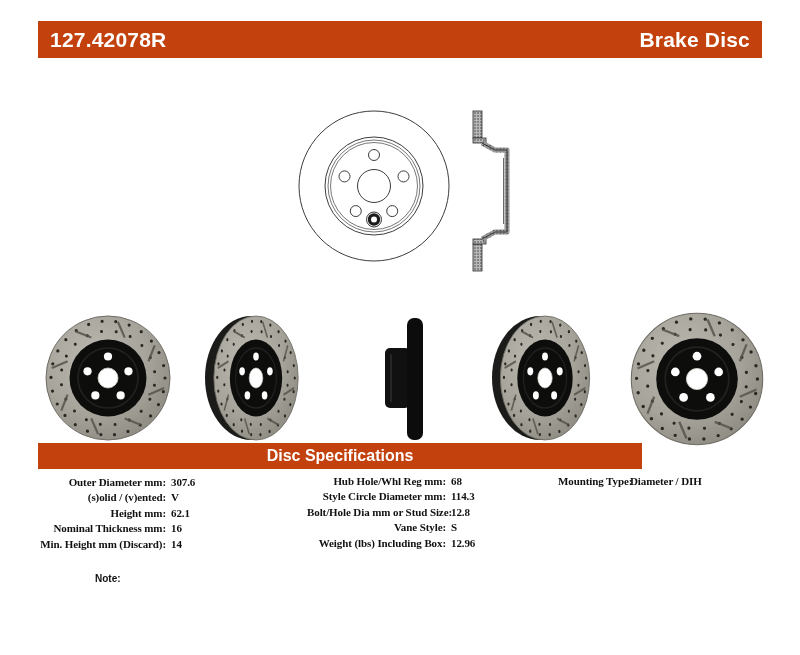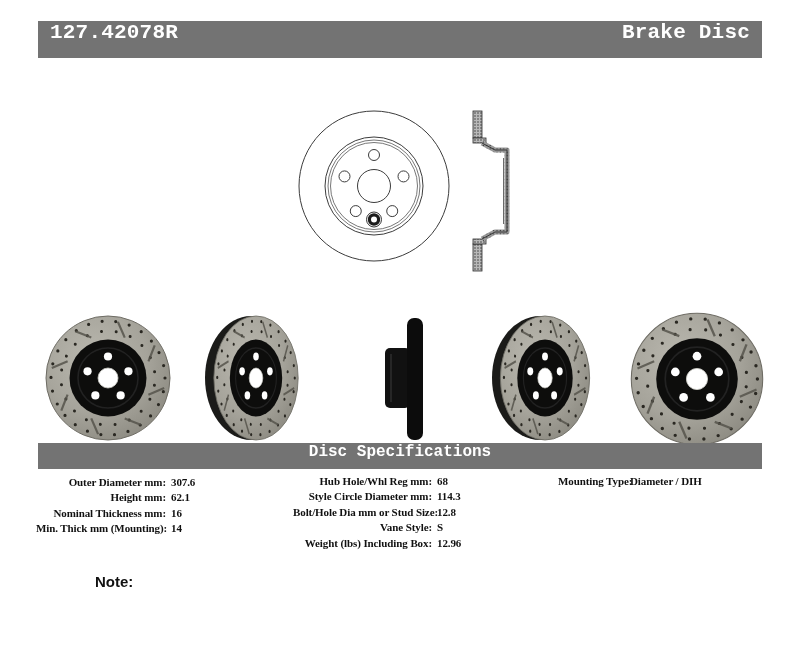--- a/index.html
+++ b/index.html
@@ -4,42 +4,41 @@
 <style>
   html,body{margin:0;padding:0;}
   body{
     width:800px;height:655px;position:relative;background:#ffffff;
     font-family:"Liberation Sans","DejaVu Sans",sans-serif;color:#111;
     overflow:hidden;
   }
   .abs{position:absolute;}
   
   .black-bar{
-    background:#737373;color:#fff;display:flex;
+    background:#c2410c;color:#fff;display:flex;align-items:center;
     box-sizing:border-box;
-    font-family:Liberation Mono, monospace;
   }
   #header-bar{left:38px;top:21px;width:724px;height:37px;
     justify-content:space-between;padding:0 12px;}
   #header-bar .hdr-text{font-size:21px;font-weight:bold;letter-spacing:0.2px;}
-  #spec-banner{left:38px;top:443px;width:724px;height:26px;
+  #spec-banner{left:38px;top:443px;width:604px;height:26px;
     justify-content:center;font-size:16px;font-weight:bold;}
   
   .spec-col{position:absolute;font-size:11px;font-weight:bold;
     letter-spacing:-0.1px;line-height:15.4px;white-space:nowrap;}
   .spec-row{display:flex;font-family:Liberation Serif, serif;}
   .spec-label{display:inline-block;text-align:right;flex:none;}
   .spec-value{margin-left:5px;text-align:left;}
   #spec-col-left{left:36px;top:475px;}
   #spec-col-left .spec-label{width:130px;}
-  #spec-col-middle{left:293px;top:474px;}
+  #spec-col-middle{left:307px;top:474px;}
   #spec-col-middle .spec-label{width:139px;}
   #spec-col-right{left:558px;top:474px;}
   #spec-col-right .spec-label{width:67px;}
-  #note-label{left:95px;top:573px;font-size:15px;font-weight:bold;text-align:right;}
+  #note-label{left:95px;top:573px;font-size:10px;font-weight:bold;text-align:right;}
   svg{display:block;}
 </style>
 </head>
 <body>
 
 <div id="header-bar" class="abs black-bar">
   <span class="hdr-text">127.42078R</span>
   <span class="hdr-text">Brake Disc</span>
 </div>
 
@@ -149,29 +148,33 @@
 </svg>
 
 <div id="spec-banner" class="abs black-bar">Disc Specifications</div>
 
 <div id="spec-col-left" class="spec-col">
   <div class="spec-row">
     <span class="spec-label">Outer Diameter mm:</span>
     <span class="spec-value">307.6</span>
   </div>
   <div class="spec-row">
+    <span class="spec-label">(s)olid / (v)ented:</span>
+    <span class="spec-value">V</span>
+  </div>
+  <div class="spec-row">
     <span class="spec-label">Height mm:</span>
     <span class="spec-value">62.1</span>
   </div>
   <div class="spec-row">
     <span class="spec-label">Nominal Thickness mm:</span>
     <span class="spec-value">16</span>
   </div>
   <div class="spec-row">
-    <span class="spec-label">Min. Thick mm (Mounting):</span>
+    <span class="spec-label">Min. Height mm (Discard):</span>
     <span class="spec-value">14</span>
   </div>
 </div>
 
 <div id="spec-col-middle" class="spec-col">
   <div class="spec-row">
     <span class="spec-label">Hub Hole/Whl Reg mm:</span>
     <span class="spec-value">68</span>
   </div>
   <div class="spec-row">

